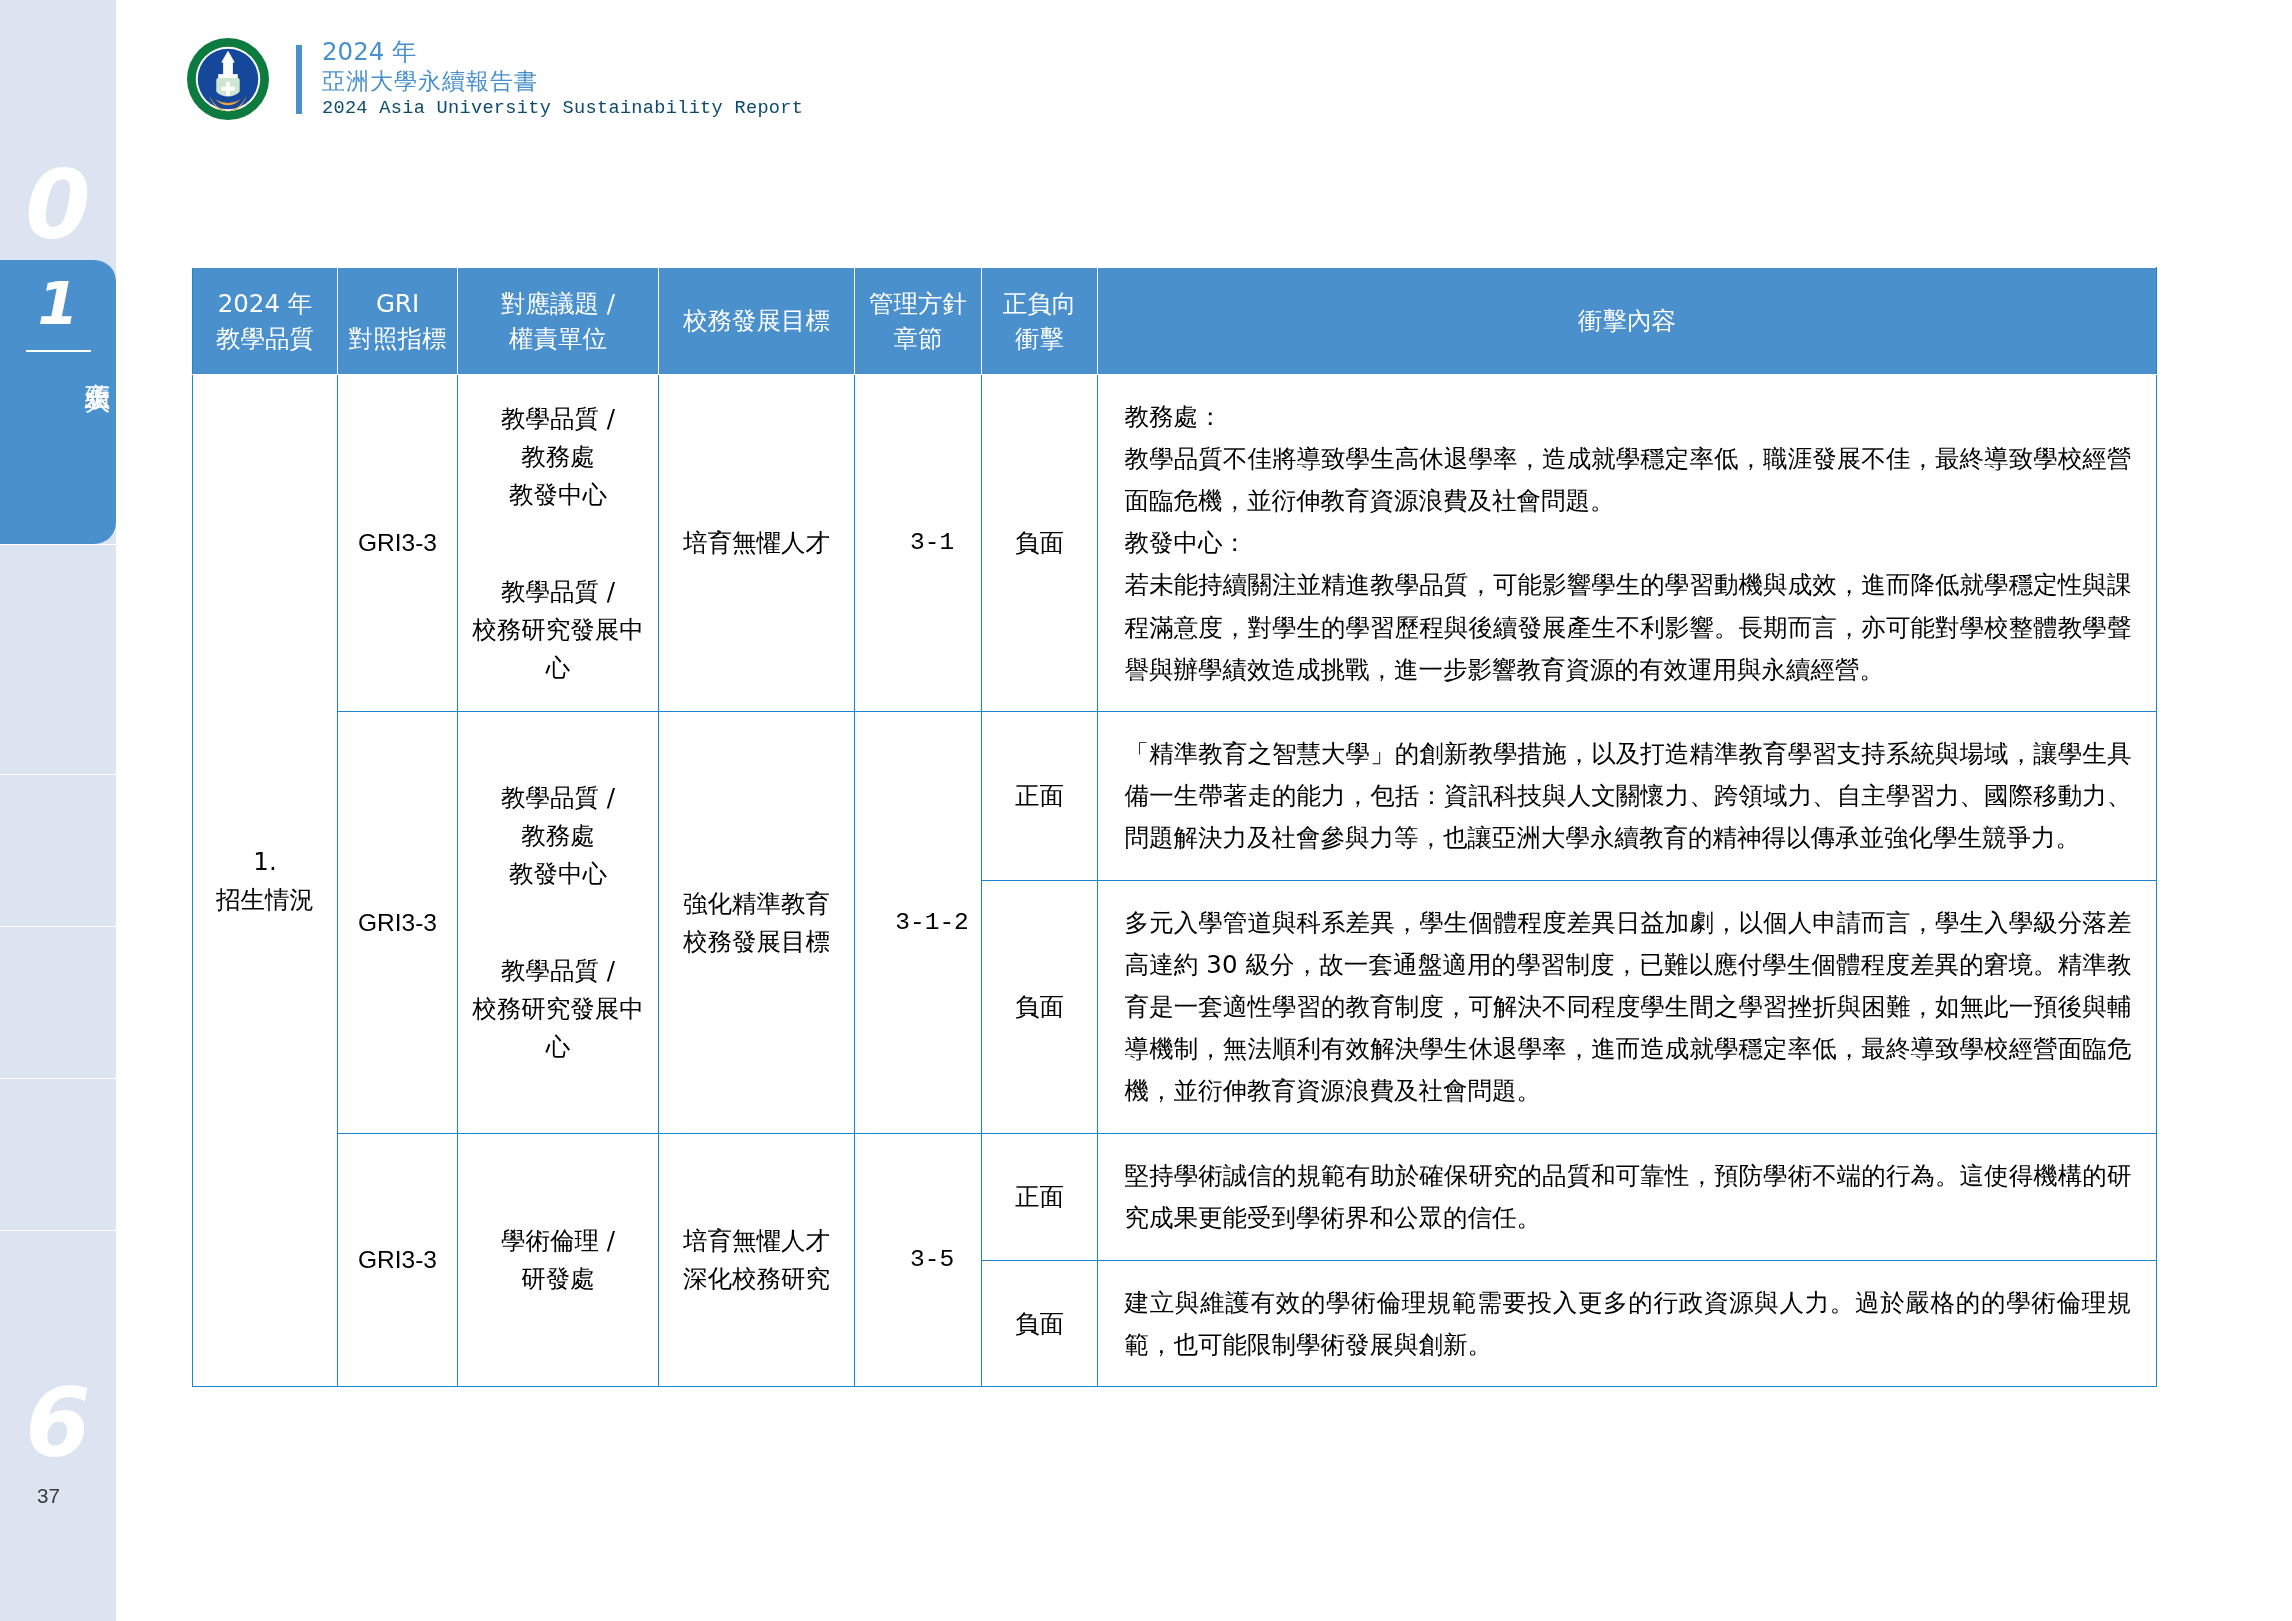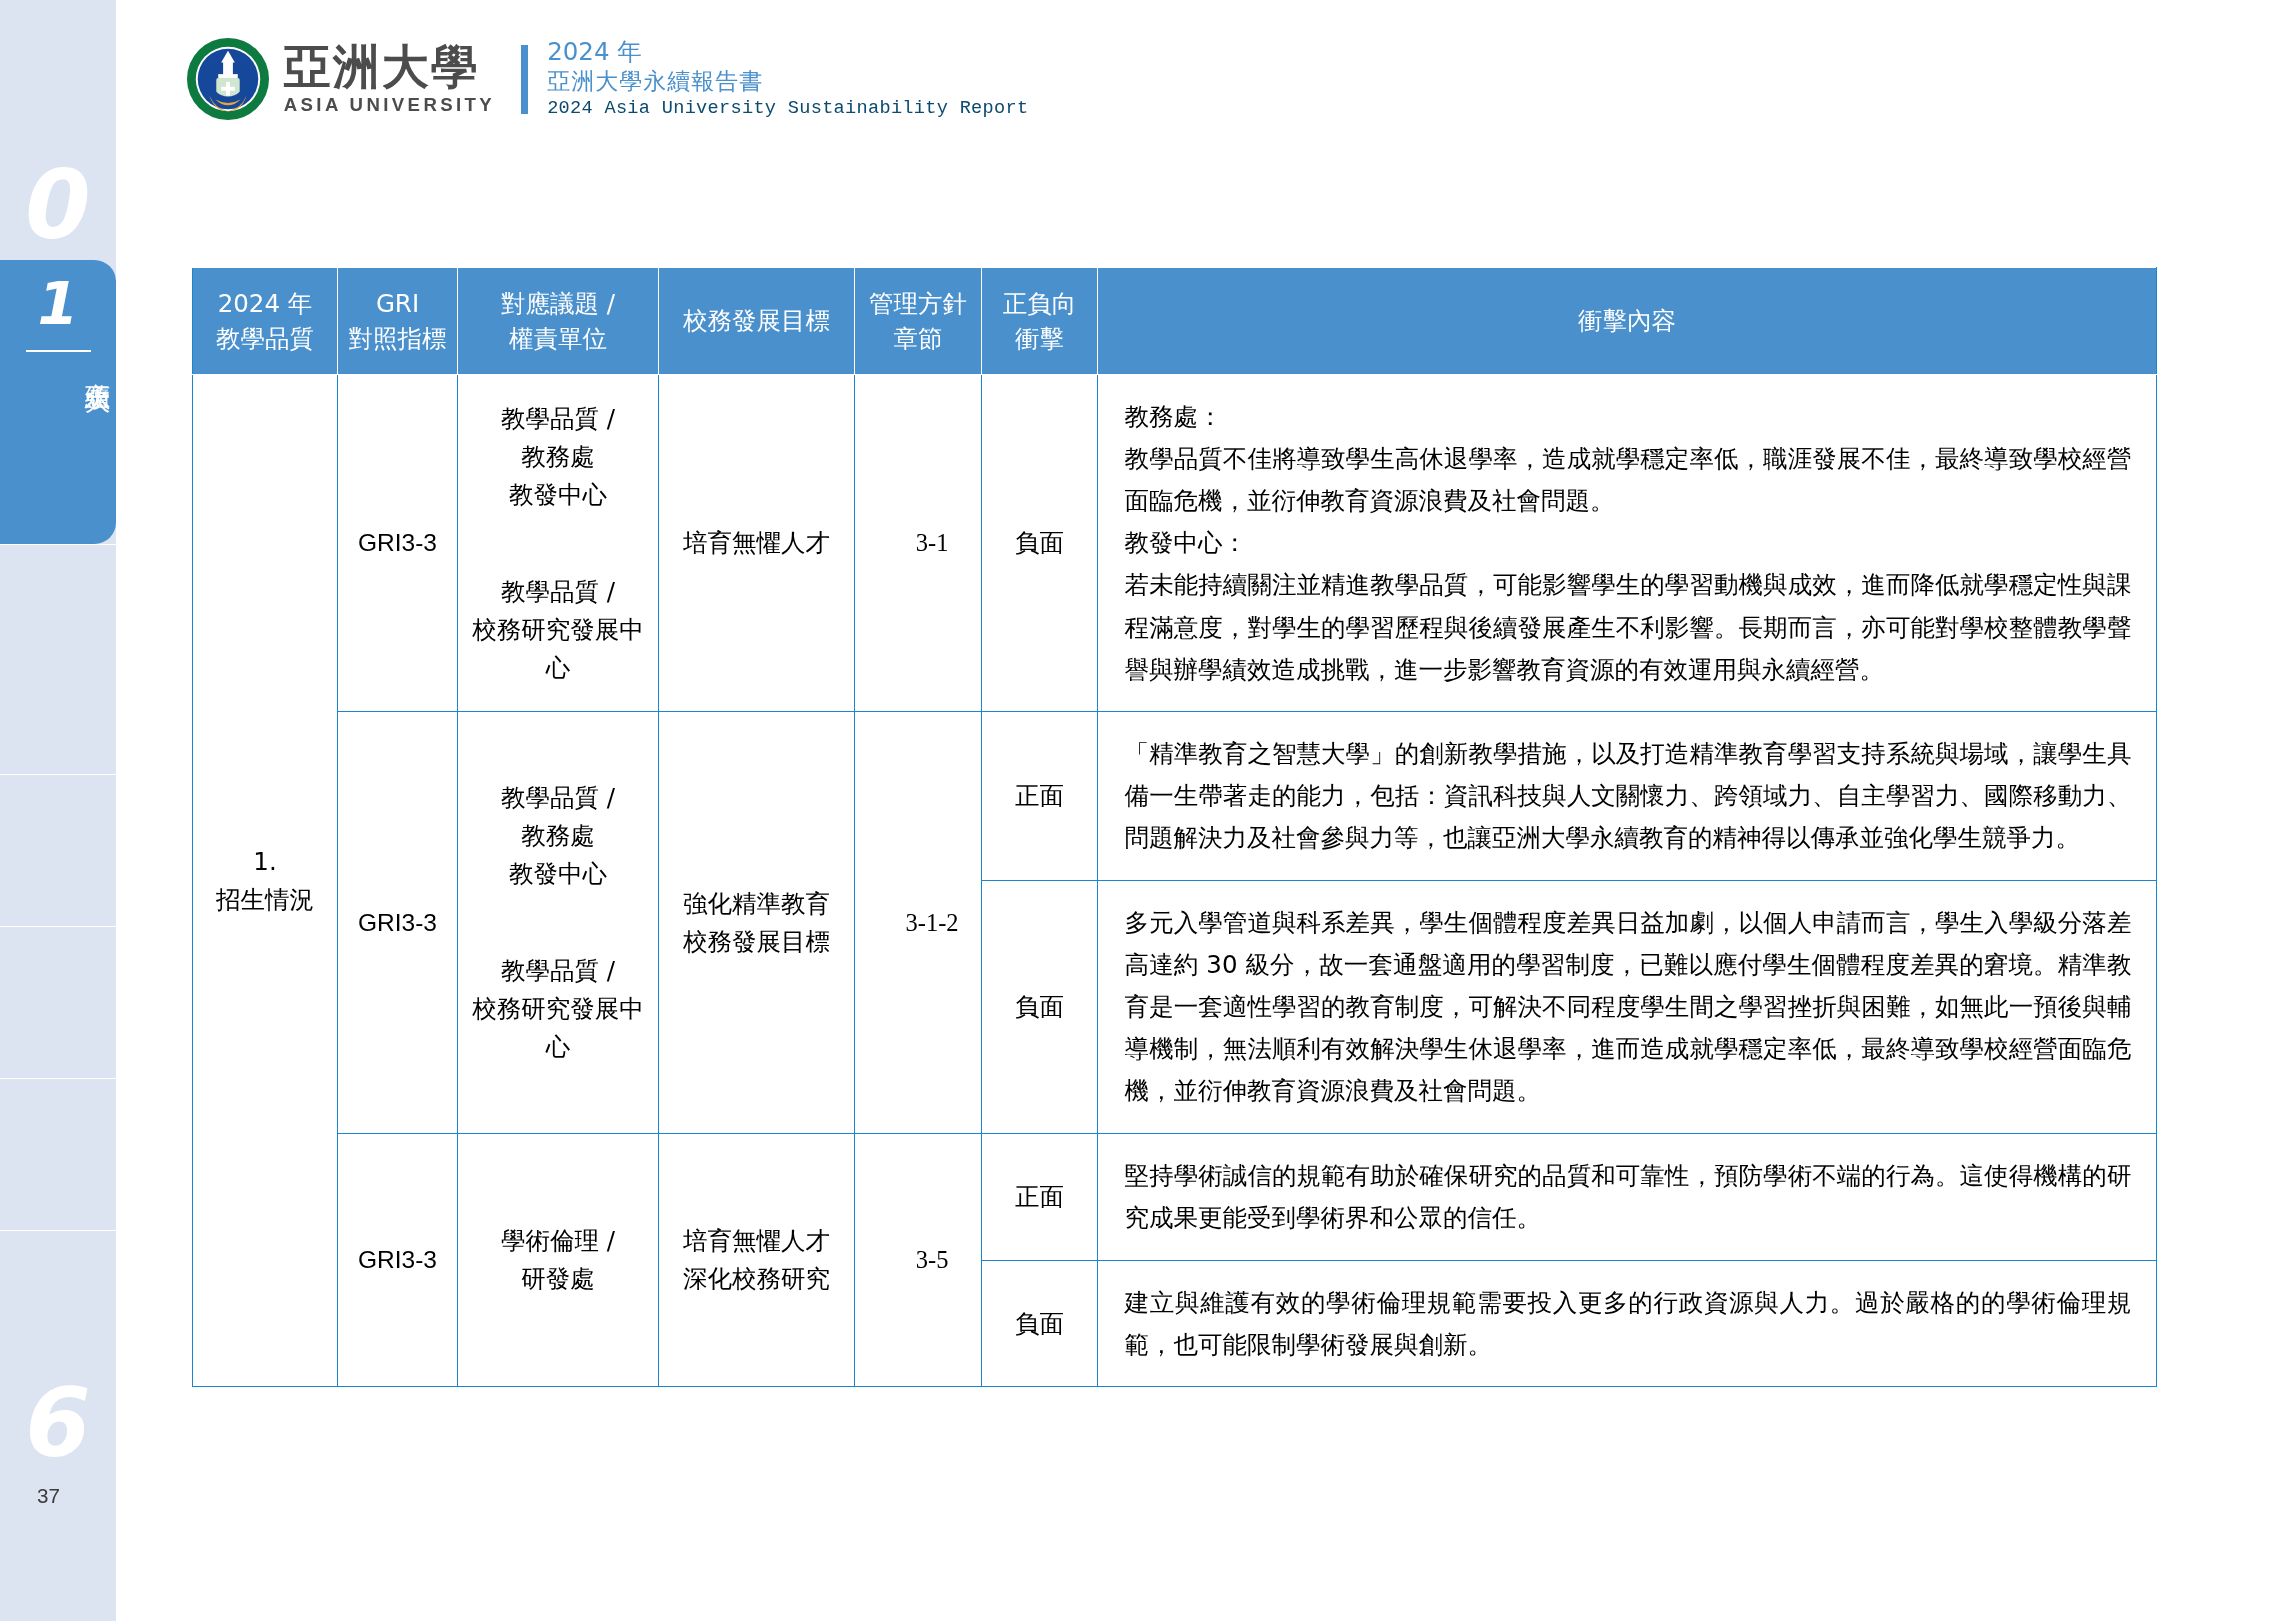--- a/index.html
+++ b/index.html
@@ -202,21 +202,21 @@
 
   td.c-topic, td.c-gri, td.c-unit, td.c-goal, td.c-chapter, td.c-dir {
     text-align: center;
     font-family: "DejaVu Sans", "Liberation Sans", sans-serif;
     font-size: 24.5px;
     line-height: 1.55;
     color: #000000;
     padding: 9.8px 5.9px;
   }
   td.c-gri { font-family: "Liberation Sans", sans-serif; }
-  td.c-chapter { font-family: Liberation Serif, serif; padding-left: 34px; }
+  td.c-chapter { font-family: Liberation Mono, monospace; padding-left: 34px; }
   td.c-content {
     font-family: "DejaVu Sans", "Liberation Sans", sans-serif;
     font-size: 24.5px;
     line-height: 1.72;
     color: #000000;
     padding: 13.7px 17.6px 13.7px 19.6px;
     text-align: justify;
     vertical-align: middle;
   }
   td.c-content p { margin: 7px; }
@@ -268,24 +268,20 @@
         <rect x="33" y="38" width="20" height="4" fill="#ffffff"></rect>
         <rect x="31" y="42" width="24" height="22" rx="2" fill="#cfe6d0"></rect>
         <rect x="41" y="46" width="4" height="14" fill="#ffffff"></rect>
         <rect x="36" y="51" width="14" height="4" fill="#ffffff"></rect>
         <path d="M20 44 a23 23 0 0 0 23 23 a23 23 0 0 0 23 -23 l-6 0 a17 17 0 0 1 -17 17 a17 17 0 0 1 -17 -17 z" fill="#15489a"></path>
         <path d="M30 64 q13 12 26 0 q-13 7 -26 0 z" fill="#e8a33d"></path>
         <path d="M24 60 q6 14 19 16 q-14 0 -19 -16 z" fill="#e8a33d"></path>
         <path d="M62 60 q-6 14 -19 16 q14 0 19 -16 z" fill="#e8a33d"></path>
       </svg>
     </div>
-    <div class="logo-wordmark">
-      <div class="logo-cn">亞洲大學</div>
-      <div class="logo-en">ASIA UNIVERSITY</div>
-    </div>
     <div class="header-divider"></div>
     <div class="header-text">
       <div class="header-year">2024 年</div>
       <div class="header-title-cn">亞洲大學永續報告書</div>
       <div class="header-title-en">2024 Asia University Sustainability Report</div>
     </div>
   </div>
 
   <div class="table-wrap">
     <table class="matrix">

